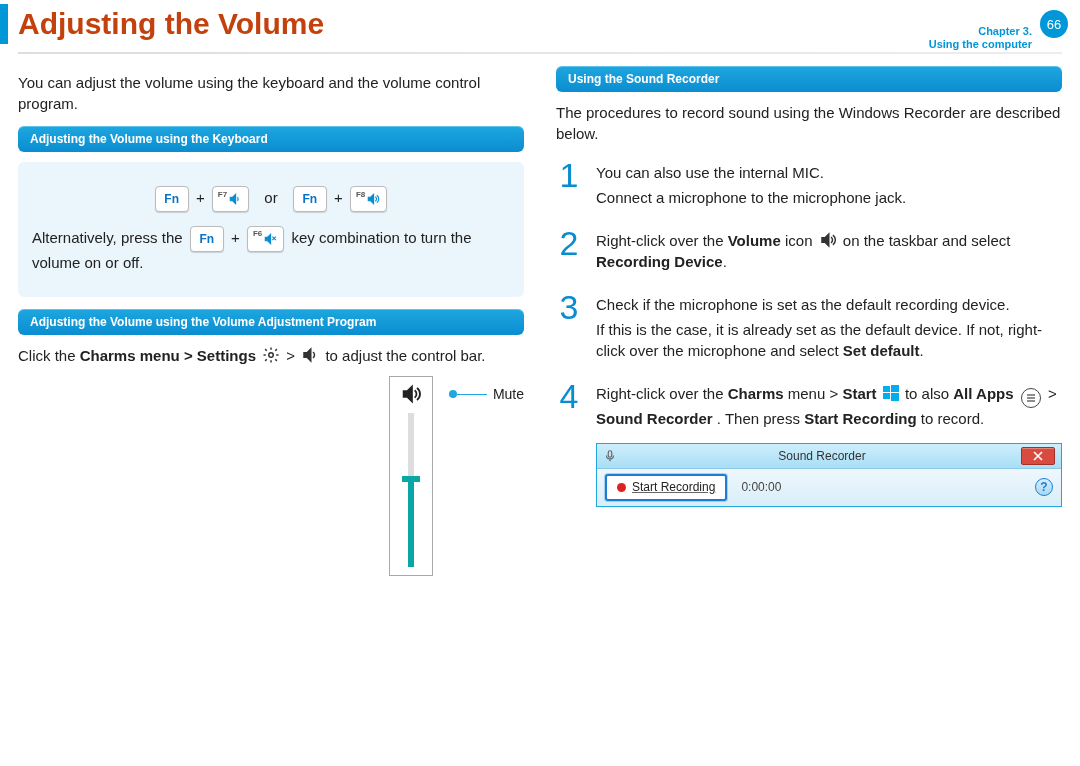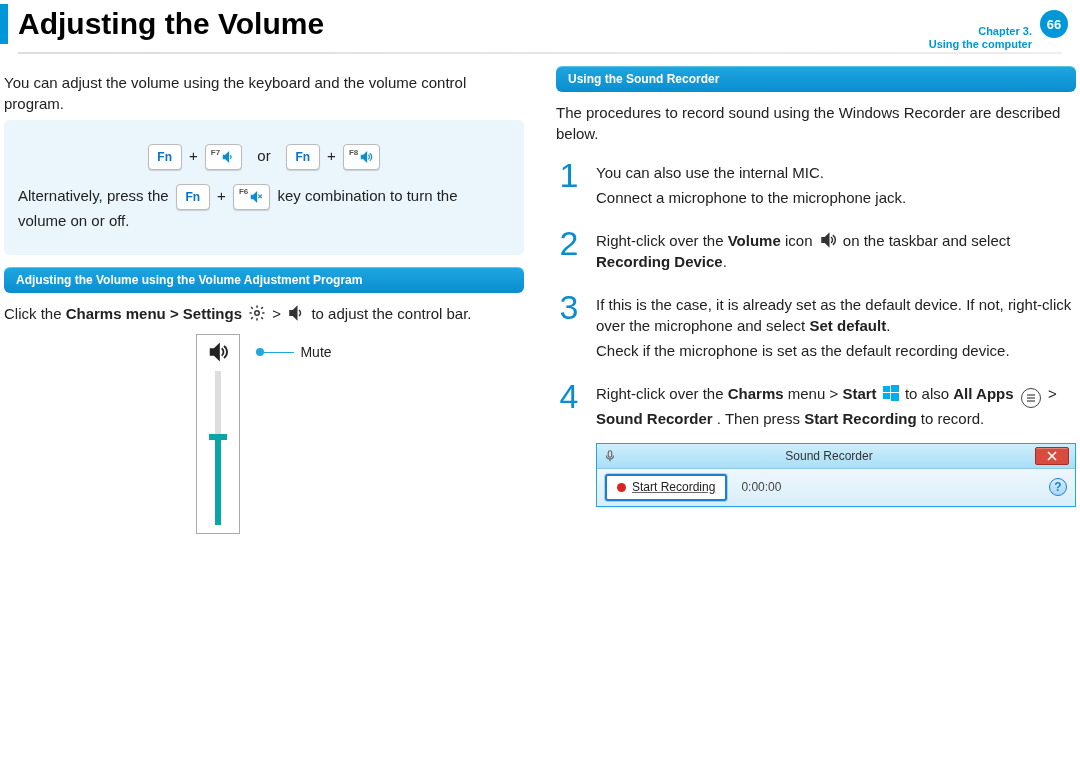--- a/index.html
+++ b/index.html
@@ -25,49 +25,49 @@
   }
   .blue-accent {
     width: 8px;
     height: 40px;
     background: #0097d8;
     margin-right: 10px;
   }
   .page-title {
     font-size: 30px;
     font-weight: 700;
-    color: #000000;
+    color: #c2410c;
   }
   .chapter-block {
     display:flex;
     align-items:center;
     gap:8px;
   }
   .chapter-text{
     color:#0097d8;
     font-weight:700;
     font-size:11px;
     text-align:right;
     line-height:1.2;
     margin-top:28px;
   }
   .page-num-badge{
     width:28px;height:28px;border-radius:50%;
     background:#0097d8;color:#fff;
     display:flex;align-items:center;justify-content:center;
-    font-weight:700;font-size:13px;
+    font-weight:400;font-size:13px;
   }
   .thin-rule{
     height:2px;
     background:linear-gradient(to right,#ddd,#eee);
     margin:4px 18px 12px 18px;
   }
   .columns{
     display:flex;
-    padding:0 4px;
+    padding:0 18px;
     gap:32px;
   }
   .col{flex:1;min-width:0;}
   p{font-size:15px;line-height:1.4;margin:6px 0;}
   .section-hdr{
     background:linear-gradient(to bottom,#1ea7e0,#0a8dd0);
     color:#fff;
     font-weight:700;
     font-size:12px;
     padding:6px 12px;
@@ -100,21 +100,21 @@
     font-family:"Segoe UI Light","Segoe UI",Arial,sans-serif;
   }
   .step-body{flex:1;font-size:15px;line-height:1.4;}
   .step-body p{margin:4px 0;}
   b{font-weight:700;}
   .icon-inline{
     display:inline-block;width:18px;height:18px;
     vertical-align:-3px;margin:0 2px;
   }
   .vol-slider-area{
-    display:flex;justify-content:center;align-items:flex-start;
+    display:flex;justify-content:flex-end;align-items:flex-start;
     gap:16px;margin-top:10px;
   }
   .vol-slider{
     width:44px;height:200px;border:1px solid #aaa;background:#fff;
     display:flex;flex-direction:column;align-items:center;
     padding-top:6px;position:relative;
   }
   .vol-slider .spk-icon{width:22px;height:22px;}
   .vol-track{
     width:6px;flex:1;background:#ddd;margin:8px 0;
@@ -190,20 +190,21 @@
     <div class="page-num-badge">66</div>
   </div>
 </div>
 <div class="thin-rule"></div>
 
 <div class="columns">
 
   <div class="col">
     <p>You can adjust the volume using the keyboard and the volume control program.</p>
 
+    <div class="section-hdr">Adjusting the Volume using the Keyboard</div>
 
     <div class="blue-box">
       <div class="inline-row">
         <span class="key">Fn</span>
         <span>+</span>
         <span class="key">
           <span class="fkey">F7</span>
           <svg viewBox="0 0 24 24" fill="none" stroke="#0a8dd0" stroke-width="2">
               <polygon points="4,9 8,9 13,4 13,20 8,15 4,15" fill="#0a8dd0"></polygon>
               <path d="M16 9 a4 4 0 0 1 0 6"></path>
@@ -305,25 +306,25 @@
           </span>
           <span> on the taskbar and select </span>
           <b>Recording Device</b><span>.</span>
         </p>
       </div>
     </div>
 
     <div class="step-row">
       <div class="step-num">3</div>
       <div class="step-body">
+        <p>Check if the microphone is set as the default recording device.</p>
         <p>
           <span>If this is the case, it is already set as the default device. If not, right-click over the microphone and select </span>
           <b>Set default</b><span>.</span>
         </p>
-        <p>Check if the microphone is set as the default recording device.</p>
       </div>
     </div>
 
     <div class="step-row">
       <div class="step-num">4</div>
       <div class="step-body">
         <p>
           <span>Right-click over the </span>
           <b>Charms</b>
           <span> menu &gt; </span>

